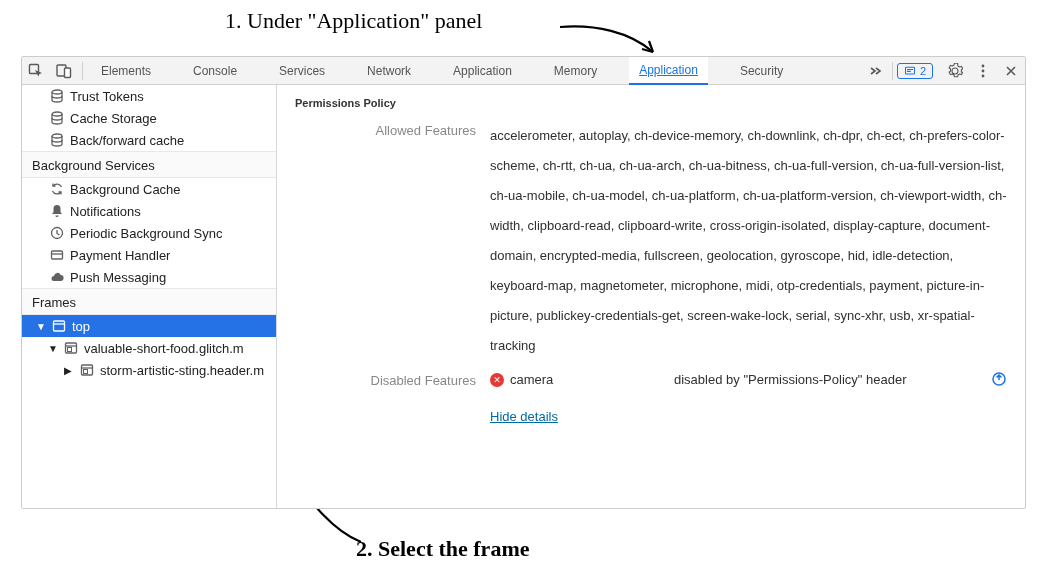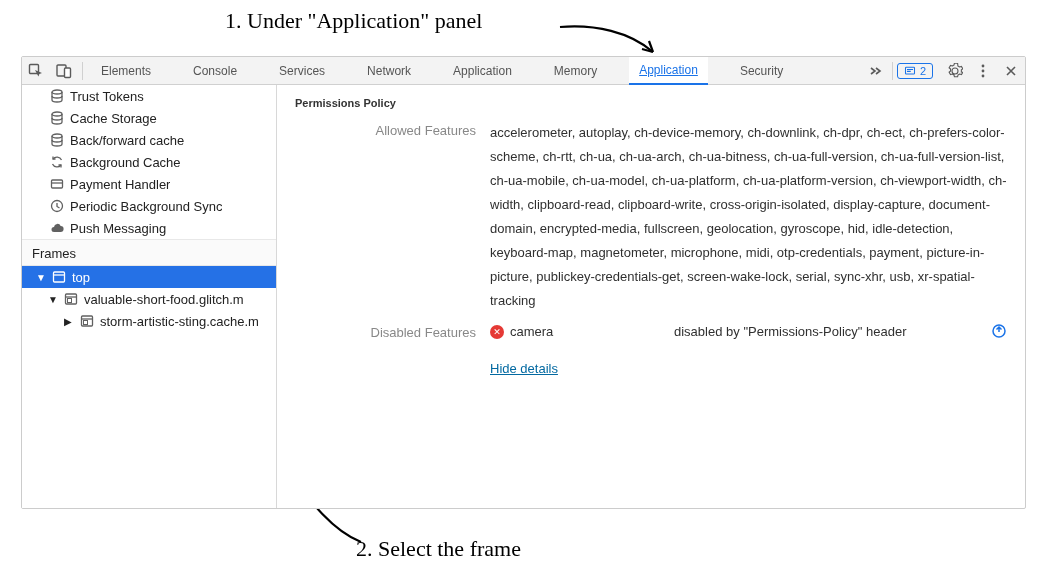--- a/index.html
+++ b/index.html
@@ -83,21 +83,21 @@
   .label { white-space: nowrap; overflow: hidden; text-overflow: ellipsis; }
 
   
   .panel { flex: 1; padding: 8px 12px 12px 18px; overflow: auto; }
   .panel-title { font-size: 11px; font-weight: 600; color: #333; padding: 4px 0 12px 0; }
   .kv-row { display: flex; align-items: flex-start; margin-bottom: 10px; justify-content: space-between; }
   .kv-key {
     width: 195px; text-align: right; color: #888; font-size: 13px;
     padding-right: 14px; padding-top: 2px; flex-shrink: 0;
   }
-  .kv-val { flex: 1; color: #303030; font-size: 13px; line-height: 24px; }
+  .kv-val { flex: 1; color: #303030; font-size: 13px; line-height: 30px; }
   .disabled-row .kv-val { line-height: 1.4; }
   .disabled-grid { display: flex; gap: 14px; align-items: flex-start; }
   .df-name { display: flex; align-items: center; gap: 6px; width: 170px; }
   .df-badge { width: 14px; height: 14px; border-radius: 50%; background: #e53935; display: flex; align-items: center; justify-content: center; color: #fff; font-size: 9px; flex-shrink: 0; }
   .df-reason { flex: 1; }
   .df-action { width: 22px; color: #1a73e8; }
   .df-action svg { width: 16px; height: 16px; }
   .details-link { color: #0369a1; text-decoration: underline; cursor: pointer; display: inline-block; margin-top: 16px; }
 
   
@@ -105,21 +105,21 @@
 </style>
 </head>
 <body>
 
 <div class="annot" style="top:8px; left:225px;">1. Under "Application" panel</div>
 <svg class="annot" style="top:22px; left:555px;" width="120" height="40">
   <path d="M5 5 C 40 2, 75 10, 98 30" stroke="#000" stroke-width="2.2" fill="none"></path>
   <path d="M98 30 l-11 -3 m11 3 l-4 -11" stroke="#000" stroke-width="2.2" fill="none"></path>
 </svg>
 
-<div class="annot" style="top:536px; left:356px;">2. Select the frame</div>
+<div class="annot" style="top:536px; left:356px;font-weight:bold;">2. Select the frame</div>
 <svg class="annot" style="top:462px; left:286px;" width="120" height="90">
   <path d="M75 80 C 50 70, 20 40, 6 6" stroke="#000" stroke-width="2.2" fill="none"></path>
   <path d="M6 6 l10 2 m-10 -2 l2 11" stroke="#000" stroke-width="2.2" fill="none"></path>
 </svg>
 
 <div class="devtools">
 
   <div class="tabstrip">
     <div class="ts-left">
       <div class="ts-iconbtn">
@@ -209,46 +209,55 @@
         <div class="tree-item">
           <span class="icon">
             <svg class="ico" viewBox="0 0 14 14">
               <ellipse cx="7" cy="3" rx="5" ry="2" stroke="#616161" fill="none" stroke-width="1.3"></ellipse>
               <path d="M2 3v8c0 1.1 2.2 2 5 2s5-.9 5-2V3" stroke="#616161" fill="none" stroke-width="1.3"></path>
               <path d="M2 7c0 1.1 2.2 2 5 2s5-.9 5-2" stroke="#616161" fill="none" stroke-width="1.3"></path>
             </svg>
           </span>
           <span class="label">Back/forward cache</span>
         </div>
+        <div class="group-header">Background Services</div>
         <div class="tree-item">
           <span class="icon">
             <svg class="ico" viewBox="0 0 14 14" stroke="#616161" fill="none" stroke-width="1.3">
               <path d="M11.5 5A5 5 0 003 4m-.5 5a5 5 0 008.5 1"></path>
               <path d="M3 1.5V4h2.5M11 12.5V10H8.5"></path>
             </svg>
           </span>
           <span class="label">Background Cache</span>
         </div>
         <div class="tree-item">
           <span class="icon">
+            <svg class="ico" viewBox="0 0 14 14" fill="#616161">
+              <path d="M7 1a3.5 3.5 0 00-3.5 3.5V8L2 10h10l-1.5-2V4.5A3.5 3.5 0 007 1zm0 12a1.6 1.6 0 001.6-1.6H5.4A1.6 1.6 0 007 13z"></path>
+            </svg>
+          </span>
+          <span class="label">Notifications</span>
+        </div>
+        <div class="tree-item">
+          <span class="icon">
+            <svg class="ico" viewBox="0 0 14 14" stroke="#616161" fill="none" stroke-width="1.3">
+              <circle cx="7" cy="7" r="5.5"></circle>
+              <path d="M7 4v3.5l2.5 1.5"></path>
+            </svg>
+          </span>
+          <span class="label">Periodic Background Sync</span>
+        </div>
+        <div class="tree-item">
+          <span class="icon">
             <svg class="ico" viewBox="0 0 14 14" stroke="#616161" fill="none" stroke-width="1.3">
               <rect x="1.5" y="3" width="11" height="8" rx="1"></rect>
               <path d="M1.5 6h11"></path>
             </svg>
           </span>
           <span class="label">Payment Handler</span>
-        </div>
-        <div class="tree-item">
-          <span class="icon">
-            <svg class="ico" viewBox="0 0 14 14" stroke="#616161" fill="none" stroke-width="1.3">
-              <circle cx="7" cy="7" r="5.5"></circle>
-              <path d="M7 4v3.5l2.5 1.5"></path>
-            </svg>
-          </span>
-          <span class="label">Periodic Background Sync</span>
         </div>
         <div class="tree-item">
           <span class="icon">
             <svg class="ico" viewBox="0 0 14 14" fill="#616161">
               <path d="M10.5 11H4a2.5 2.5 0 010-5 3.5 3.5 0 016.7-1A2.7 2.7 0 0110.5 11z"></path>
             </svg>
           </span>
           <span class="label">Push Messaging</span>
         </div>
         <div class="group-header">Frames</div>
@@ -275,21 +284,21 @@
         </div>
         <div class="tree-item depth2">
           <span class="disclosure">▶</span>
           <span class="icon">
             <svg class="ico" viewBox="0 0 14 14" stroke="#616161" fill="none" stroke-width="1.3">
               <rect x="1.5" y="2" width="11" height="10" rx="1"></rect>
               <path d="M1.5 5h11"></path>
               <rect x="3.5" y="6.5" width="4" height="4" stroke-width="1"></rect>
             </svg>
           </span>
-          <span class="label">storm-artistic-sting.cache.m</span>
+          <span class="label">storm-artistic-sting.header.m</span>
         </div>
       </div>
 
     <div class="panel">
       <div class="panel-title">Permissions Policy</div>
 
       <div class="kv-row">
         <div class="kv-key">Allowed Features</div>
         <div class="kv-val">accelerometer, autoplay, ch-device-memory, ch-downlink, ch-dpr, ch-ect, ch-prefers-color-scheme, ch-rtt, ch-ua, ch-ua-arch, ch-ua-bitness, ch-ua-full-version, ch-ua-full-version-list, ch-ua-mobile, ch-ua-model, ch-ua-platform, ch-ua-platform-version, ch-viewport-width, ch-width, clipboard-read, clipboard-write, cross-origin-isolated, display-capture, document-domain, encrypted-media, fullscreen, geolocation, gyroscope, hid, idle-detection, keyboard-map, magnetometer, microphone, midi, otp-credentials, payment, picture-in-picture, publickey-credentials-get, screen-wake-lock, serial, sync-xhr, usb, xr-spatial-tracking</div>
       </div>

